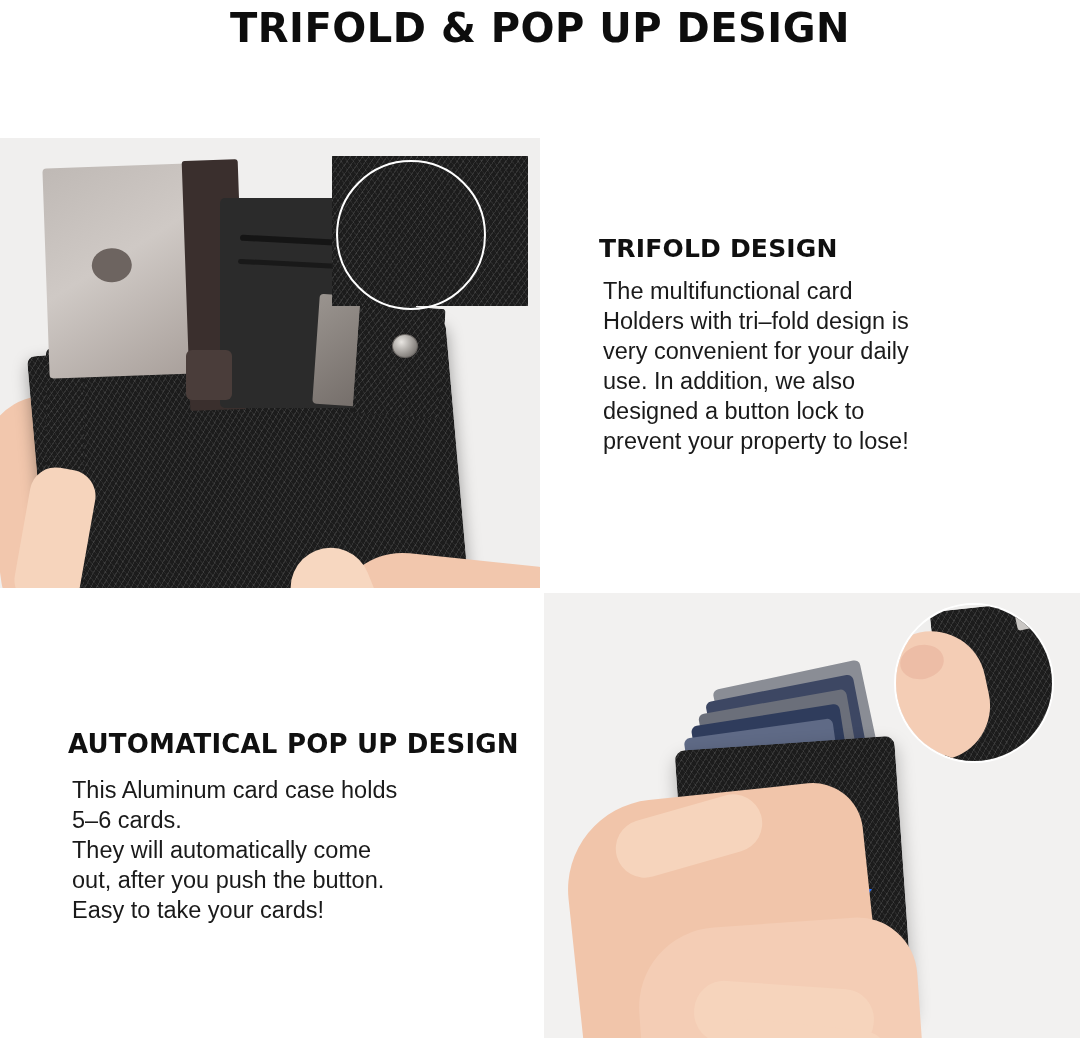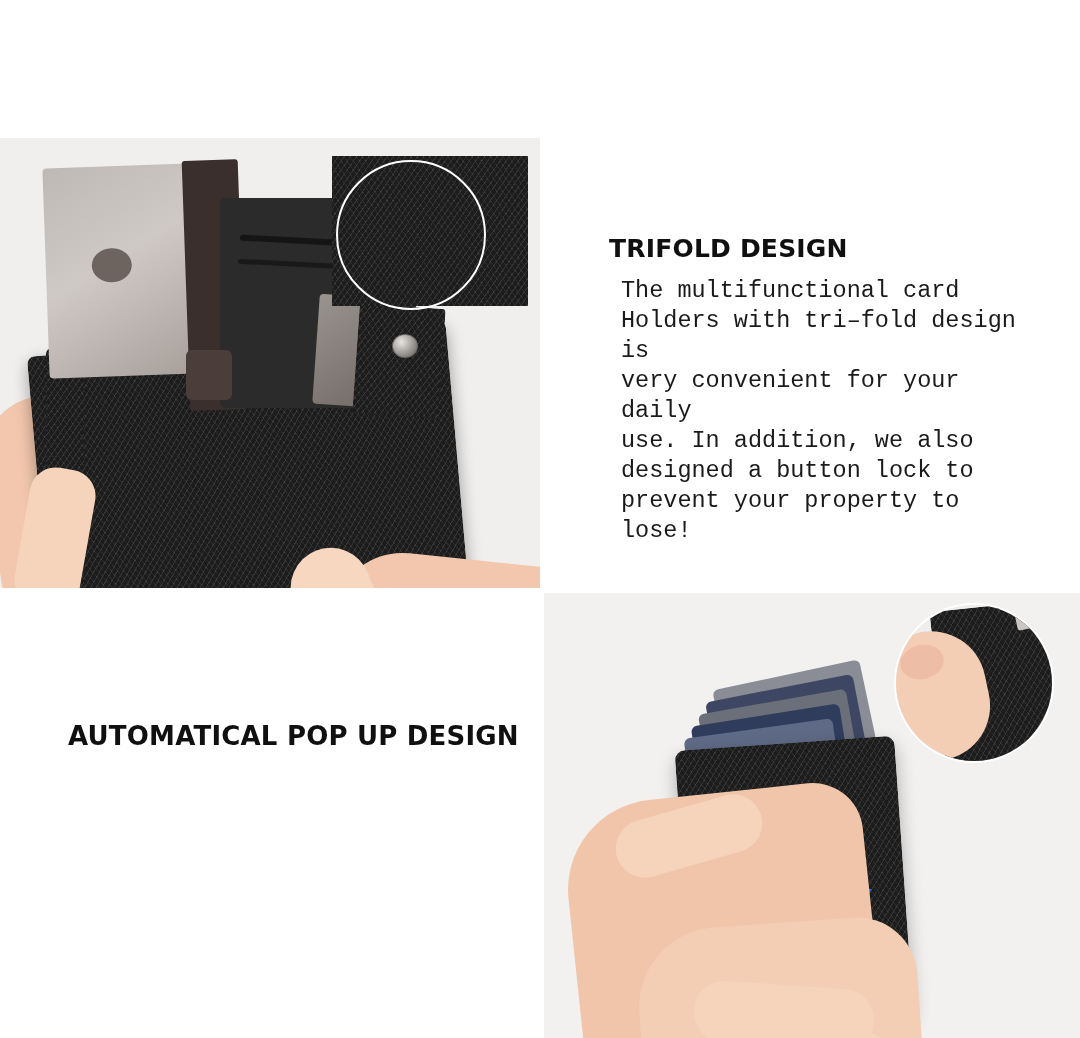--- a/index.html
+++ b/index.html
@@ -47,47 +47,47 @@
   }
   .cell-tl { left: 0;   top: 0;   width: 540px; height: 450px; }
   .cell-tr { left: 544px; top: 0; width: 536px; height: 450px; }
   .cell-bl { left: 0;   top: 455px; width: 540px; height: 445px; }
   .cell-br { left: 544px; top: 455px; width: 536px; height: 445px; }
 
   
   .txt-block { padding: 0; }
   .txt-tr {
     position: absolute;
-    left: 65px;
+    left: 55px;
     top: 96px;
     width: 430px;
   }
   .txt-bl {
     position: absolute;
     left: 68px;
-    top: 128px;
+    top: 136px;
     width: 460px;
   }
   .sub-title {
     font-family: "DejaVu Sans", sans-serif;
     font-weight: bold;
     font-size: 25px;
     line-height: 30px;
     color: #101010;
     margin: 0 0 12px 0;
     letter-spacing: 0.2px;
   }
   .sub-title .l2 { display: block; }
   .body-text {
-    font-family: Liberation Mono, monospace;
+    font-family: Liberation Sans, sans-serif;
     font-weight: normal;
     font-size: 23.5px;
     line-height: 30px;
     color: #1a1a1a;
-    margin: 12px;
+    margin: 4px;
     white-space: pre-line;
   }
   .title-bl {
     font-size: 26px;
     margin-bottom: 16px;
   }
 
   
   .photo {
     position: absolute;
@@ -292,20 +292,21 @@
   .hgap {
     position: absolute; left: 0; top: 450px; width: 1080px; height: 5px;
     background: #ffffff;
   }
 </style>
 </head>
 <body>
 
 <div class="header">
   <h1>
+    <span>TRIFOLD &amp; POP UP DESIGN</span>
   </h1>
 </div>
 
 <div class="grid">
 
   <div class="cell cell-tl">
     <div class="photo scene-tl">
 
       <div class="skin tl-hand-left"></div>
       <div class="skin tl-thumb-left"></div>
@@ -348,20 +349,25 @@
 very convenient for your daily
 use. In addition, we also
 designed a button lock to
 prevent your property to lose!</p>
     </div>
   </div>
 
   <div class="cell cell-bl">
     <div class="txt-block txt-bl">
       <div class="sub-title title-bl">AUTOMATICAL POP UP DESIGN</div>
+      <p class="body-text">This Aluminum card case holds
+5–6 cards.
+They will automatically come
+out, after you push the button.
+Easy to take your cards!</p>
     </div>
   </div>
 
   <div class="cell cell-br">
     <div class="photo scene-br">
       <div class="br-bg"></div>
 
       <div class="card-stack">
         <div class="card" style="left:0px;  top:10px; background:#8a8d95; transform:rotate(-2deg);"></div>
         <div class="card" style="left:-10px; top:22px; background:#3d4763; transform:rotate(-1deg);"></div>

